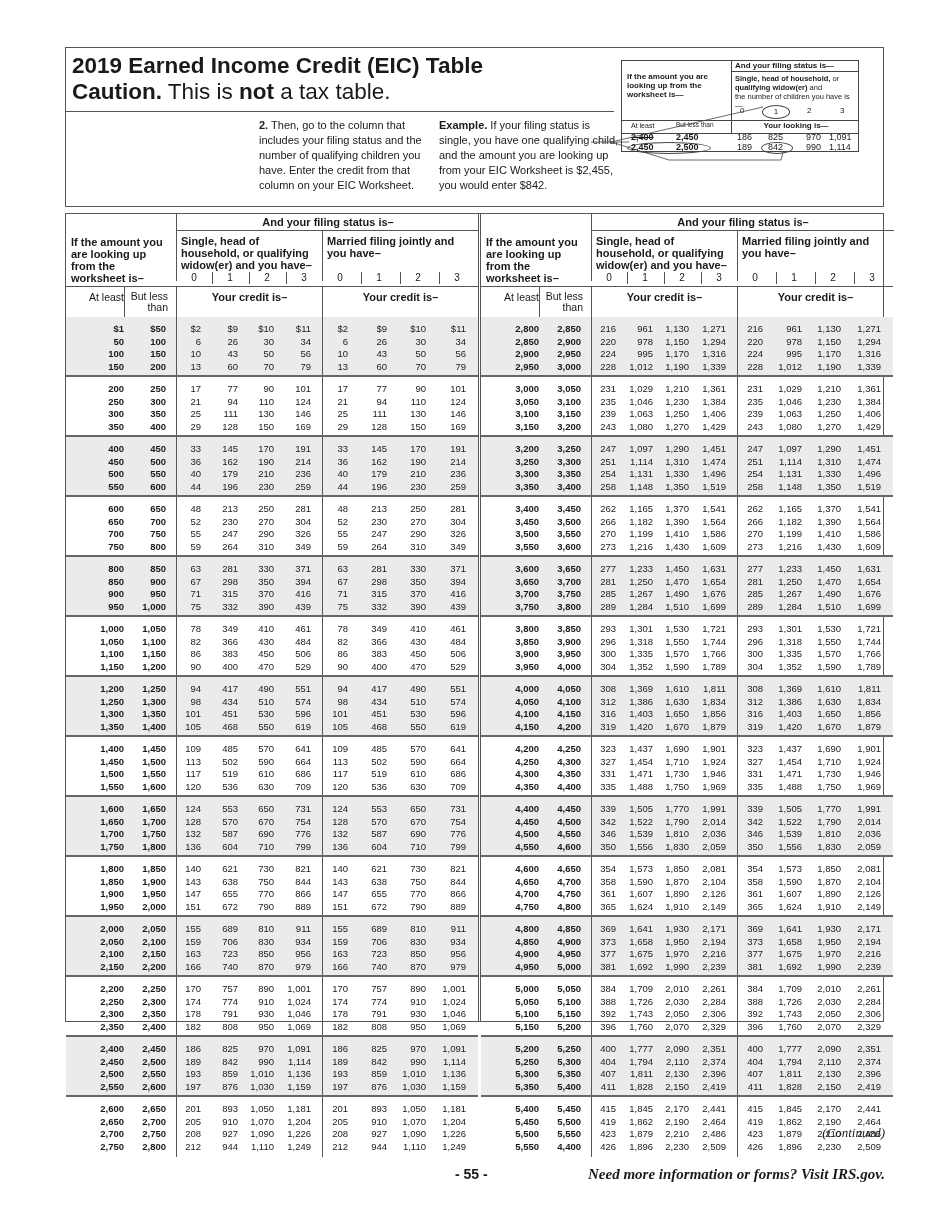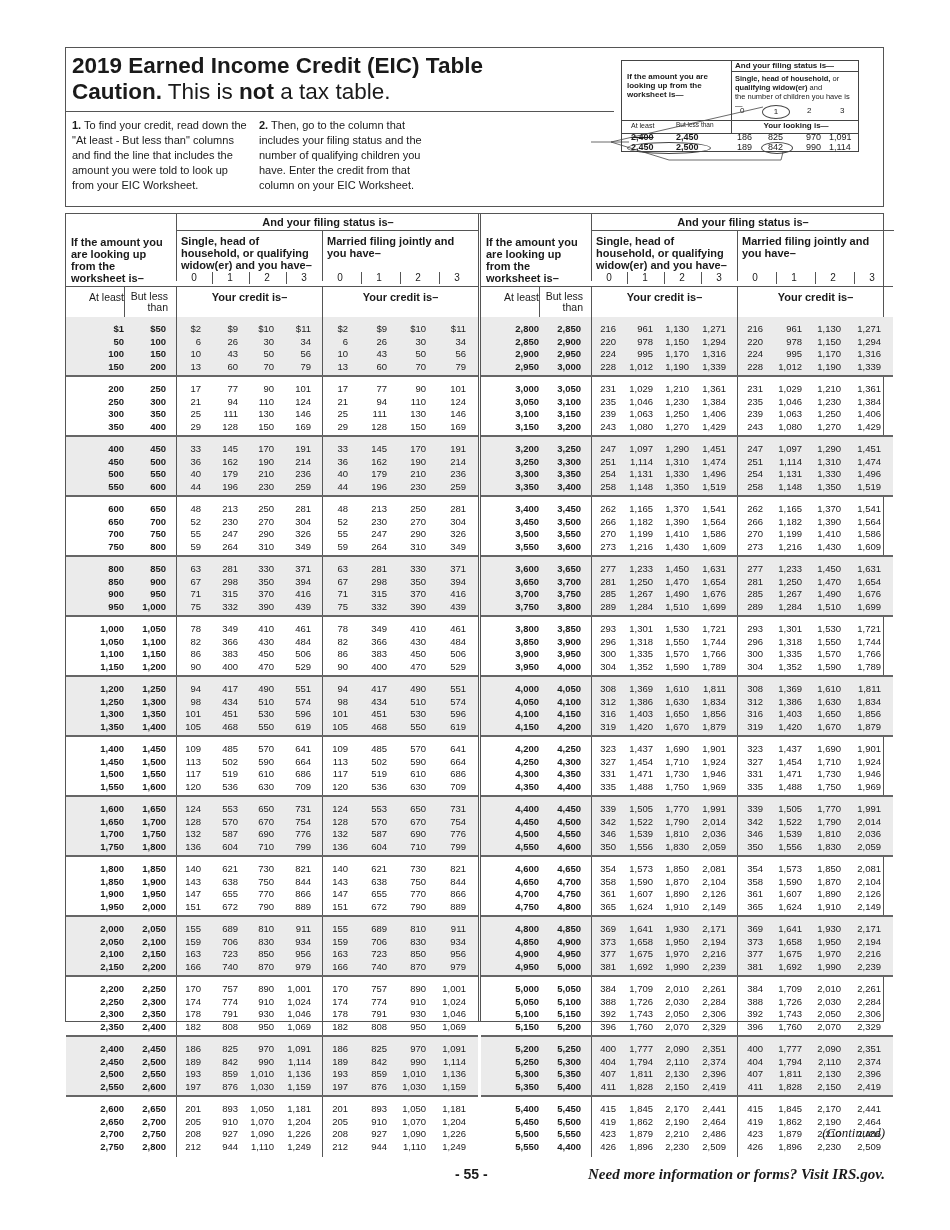--- a/index.html
+++ b/index.html
@@ -51,22 +51,22 @@
   .footer-note { position: absolute; right: 65px; top: 1166px; font-family: "Liberation Serif", serif; font-style: italic; font-weight: bold; font-size: 15px; }
 </style>
 </head>
 <body>
 
 <div class="header-box">
   <div class="title">2019 Earned Income Credit (EIC) Table</div>
   <div class="caution"><b>Caution.</b><span> This is </span><b>not</b><span> a tax table.</span></div>
   <div class="title-rule"></div>
 
-  <div class="instr" style="left:6px; width:175px;"><b>1.</b><span> To find your credit, read down the "At least - But less than" columns and find the line that includes the amount you were told to look up from your EIC Worksheet.</span></div>
   <div class="instr" style="left:193px; width:178px;"><b>2.</b><span> Then, go to the column that includes your filing status and the number of qualifying children you have. Enter the credit from that column on your EIC Worksheet.</span></div>
+  <div class="instr" style="left:373px; width:185px;"><b>Example.</b><span> If your filing status is single, you have one qualifying child, and the amount you are looking up from your EIC Worksheet is $2,455, you would enter $842.</span></div>
 
   <div class="ex">
     <div style="position:absolute;left:0;top:0;width:238px;height:92px;border:1px solid #444;box-sizing:border-box;"></div>
     <div style="position:absolute;left:0;top:0;width:110px;height:60px;font-size:8px;font-weight:bold;line-height:9px;padding:12px 0 0 6px;box-sizing:border-box;">If the amount you are looking up from the worksheet is—</div>
     <div style="position:absolute;left:110px;top:0;width:128px;height:12px;border-left:1px solid #444;border-bottom:1px solid #444;font-size:8px;font-weight:bold;line-height:12px;padding-left:3px;box-sizing:border-box;">And your filing status is—</div>
     <div style="position:absolute;left:110px;top:12px;width:128px;height:30px;border-left:1px solid #444;font-size:7.5px;line-height:9px;padding:2px 3px;box-sizing:border-box;"><b>Single, head of household,</b><span> or</span><br><b>qualifying widow(er)</b><span> and</span><br><span>the number of children you have is—</span></div>
     <div style="position:absolute;left:110px;top:42px;width:128px;height:18px;border-left:1px solid #444;font-size:8px;line-height:18px;">
       <span style="position:absolute;left:8px;">0</span>
       <span style="position:absolute;left:30px;top:3px;width:26px;height:12px;border:1px solid #444;border-radius:50%;text-align:center;line-height:12px;">1</span>
       <span style="position:absolute;left:75px;">2</span>

